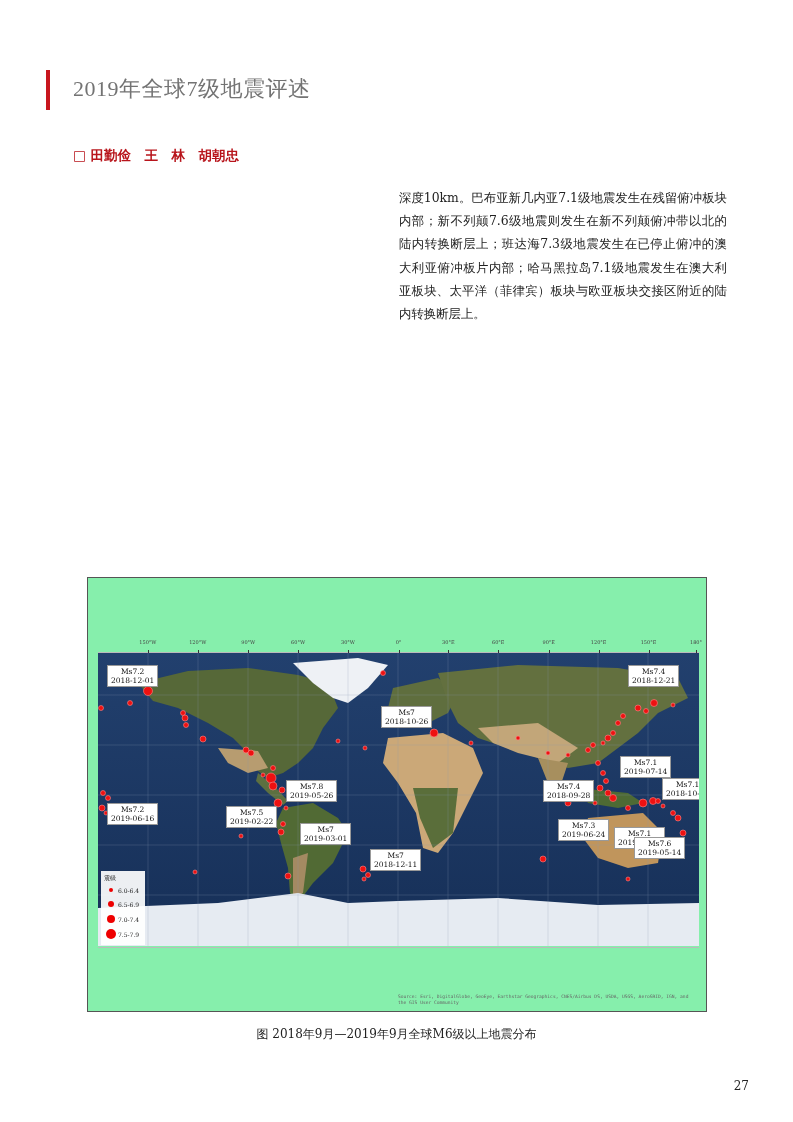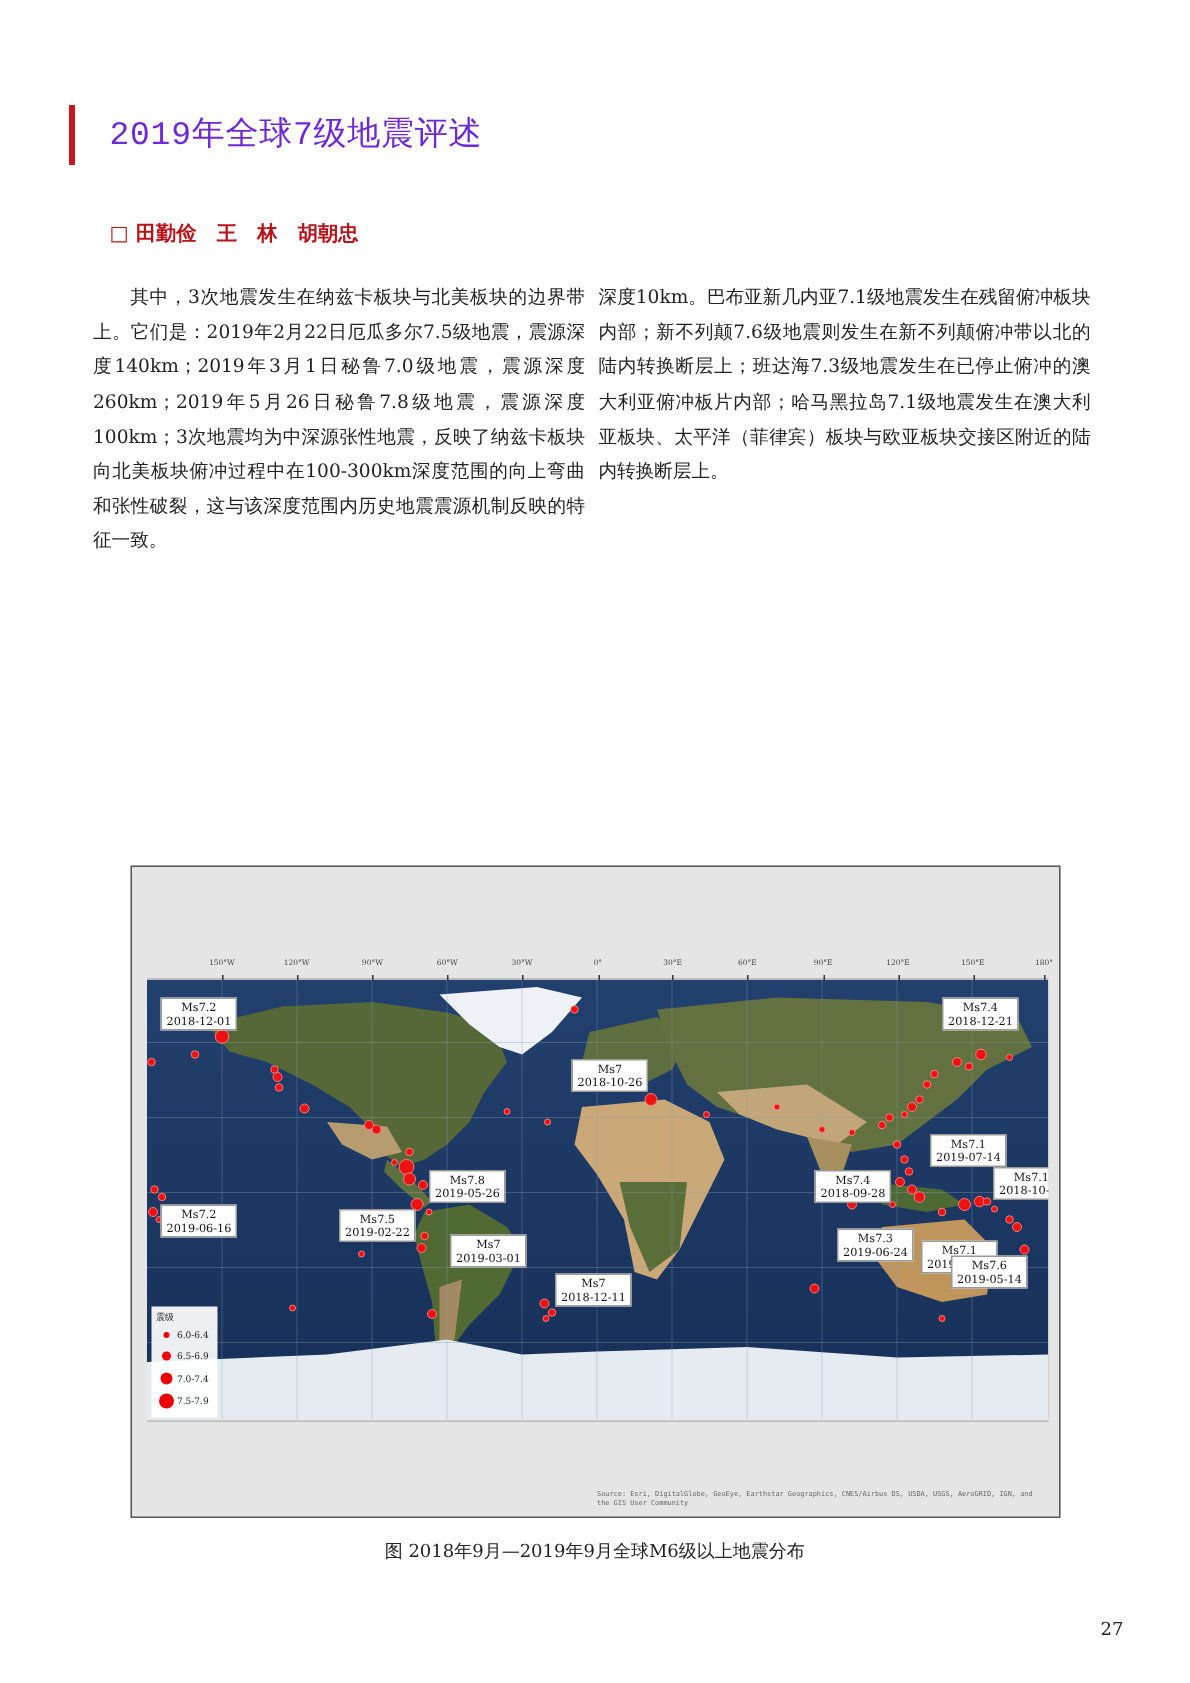--- a/index.html
+++ b/index.html
@@ -1,25 +1,25 @@
 <!DOCTYPE html>
 <html><head>
 <meta charset="utf-8">
 <style>
   html,body{margin:0;padding:0;background:#fff;}
   body{width:793px;height:1122px;position:relative;overflow:hidden;font-family:"DejaVu Serif","Liberation Serif",serif;color:#222;}
   .title-bar{position:absolute;left:46px;top:70px;width:4px;height:40px;background:#c8161e;}
-  .title{position:absolute;left:73px;top:74px;font-family:Liberation Mono, monospace;font-size:22px;color:#6d28d9;letter-spacing:0.5px;}
+  .title{position:absolute;left:73px;top:74px;font-family:Liberation Serif, serif;font-size:22px;color:#737373;letter-spacing:0.5px;}
   .authors{position:absolute;left:73px;top:147px;font-family:"DejaVu Sans","Liberation Sans",sans-serif;font-size:13.5px;font-weight:bold;color:#b8141b;white-space:pre;}
   .col{position:absolute;top:186px;width:328px;font-size:12.4px;line-height:23.2px;text-align:justify;}
   .col.left{left:62px;}
   .col.right{left:399px;}
   .col p{margin:0;}
   .col p.ind{text-indent:2em;}
-  .figure{position:absolute;left:87px;top:577px;width:620px;height:435px;border:1.5px solid #555;box-sizing:border-box;background:#e5e5e5;}
+  .figure{position:absolute;left:87px;top:577px;width:620px;height:435px;border:1.5px solid #555;box-sizing:border-box;background:#86efac;}
   .map{position:absolute;left:10px;top:75px;width:601px;height:293px;overflow:hidden;}
   .axis-top{position:absolute;left:10px;top:62px;width:601px;height:12px;border-bottom:1px solid #bbb;}
   .axis-bottom{position:absolute;left:10px;top:369px;width:601px;height:6px;border-top:1px solid #bbb;}
   .tick{position:absolute;font-size:5px;color:#444;transform:translateX(-50%);top:-1px;}
   .tickmark{position:absolute;width:1px;height:6px;background:#333;bottom:-4px;}
   .src{position:absolute;left:310px;top:416px;font-family:"DejaVu Sans Mono","Liberation Mono",monospace;font-size:4.6px;color:#666;line-height:6px;width:300px;}
   .caption{position:absolute;left:0;width:793px;top:1026px;text-align:center;font-size:12px;}
   .pageno{position:absolute;right:44px;top:1079px;font-size:12px;margin-left:40px;}
   .label{position:absolute;background:#fff;border:1px solid #999;font-size:7.5px;line-height:9px;text-align:center;padding:1px 3px;color:#111;white-space:nowrap;}
   .legend{position:absolute;left:3px;top:218px;width:44px;height:74px;background:rgba(255,255,255,0.92);font-size:6px;color:#222;}
@@ -29,21 +29,20 @@
   .legend .txt{position:absolute;left:17px;top:2px;}
 </style>
 </head>
 <body>
 
 <div class="title-bar"></div>
 <div class="title">2019年全球7级地震评述</div>
 <div class="authors">□ 田勤俭　王　林　胡朝忠</div>
 
 <div class="col left">
-  <p class="ind">其中，3次地震发生在纳兹卡板块与北美板块的边界带上。它们是：2019年2月22日厄瓜多尔7.5级地震，震源深度140km；2019年3月1日秘鲁7.0级地震，震源深度260km；2019年5月26日秘鲁7.8级地震，震源深度100km；3次地震均为中深源张性地震，反映了纳兹卡板块向北美板块俯冲过程中在100-300km深度范围的向上弯曲和张性破裂，这与该深度范围内历史地震震源机制反映的特征一致。</p>
 </div>
 <div class="col right">
   <p>深度10km。巴布亚新几内亚7.1级地震发生在残留俯冲板块内部；新不列颠7.6级地震则发生在新不列颠俯冲带以北的陆内转换断层上；班达海7.3级地震发生在已停止俯冲的澳大利亚俯冲板片内部；哈马黑拉岛7.1级地震发生在澳大利亚板块、太平洋（菲律宾）板块与欧亚板块交接区附近的陆内转换断层上。</p>
 </div>
 
 <div class="figure">
   <div class="axis-top">
     <span class="tick" style="left:8.3%">150°W</span>
     <span class="tick" style="left:16.6%">120°W</span>
     <span class="tick" style="left:25%">90°W</span>

